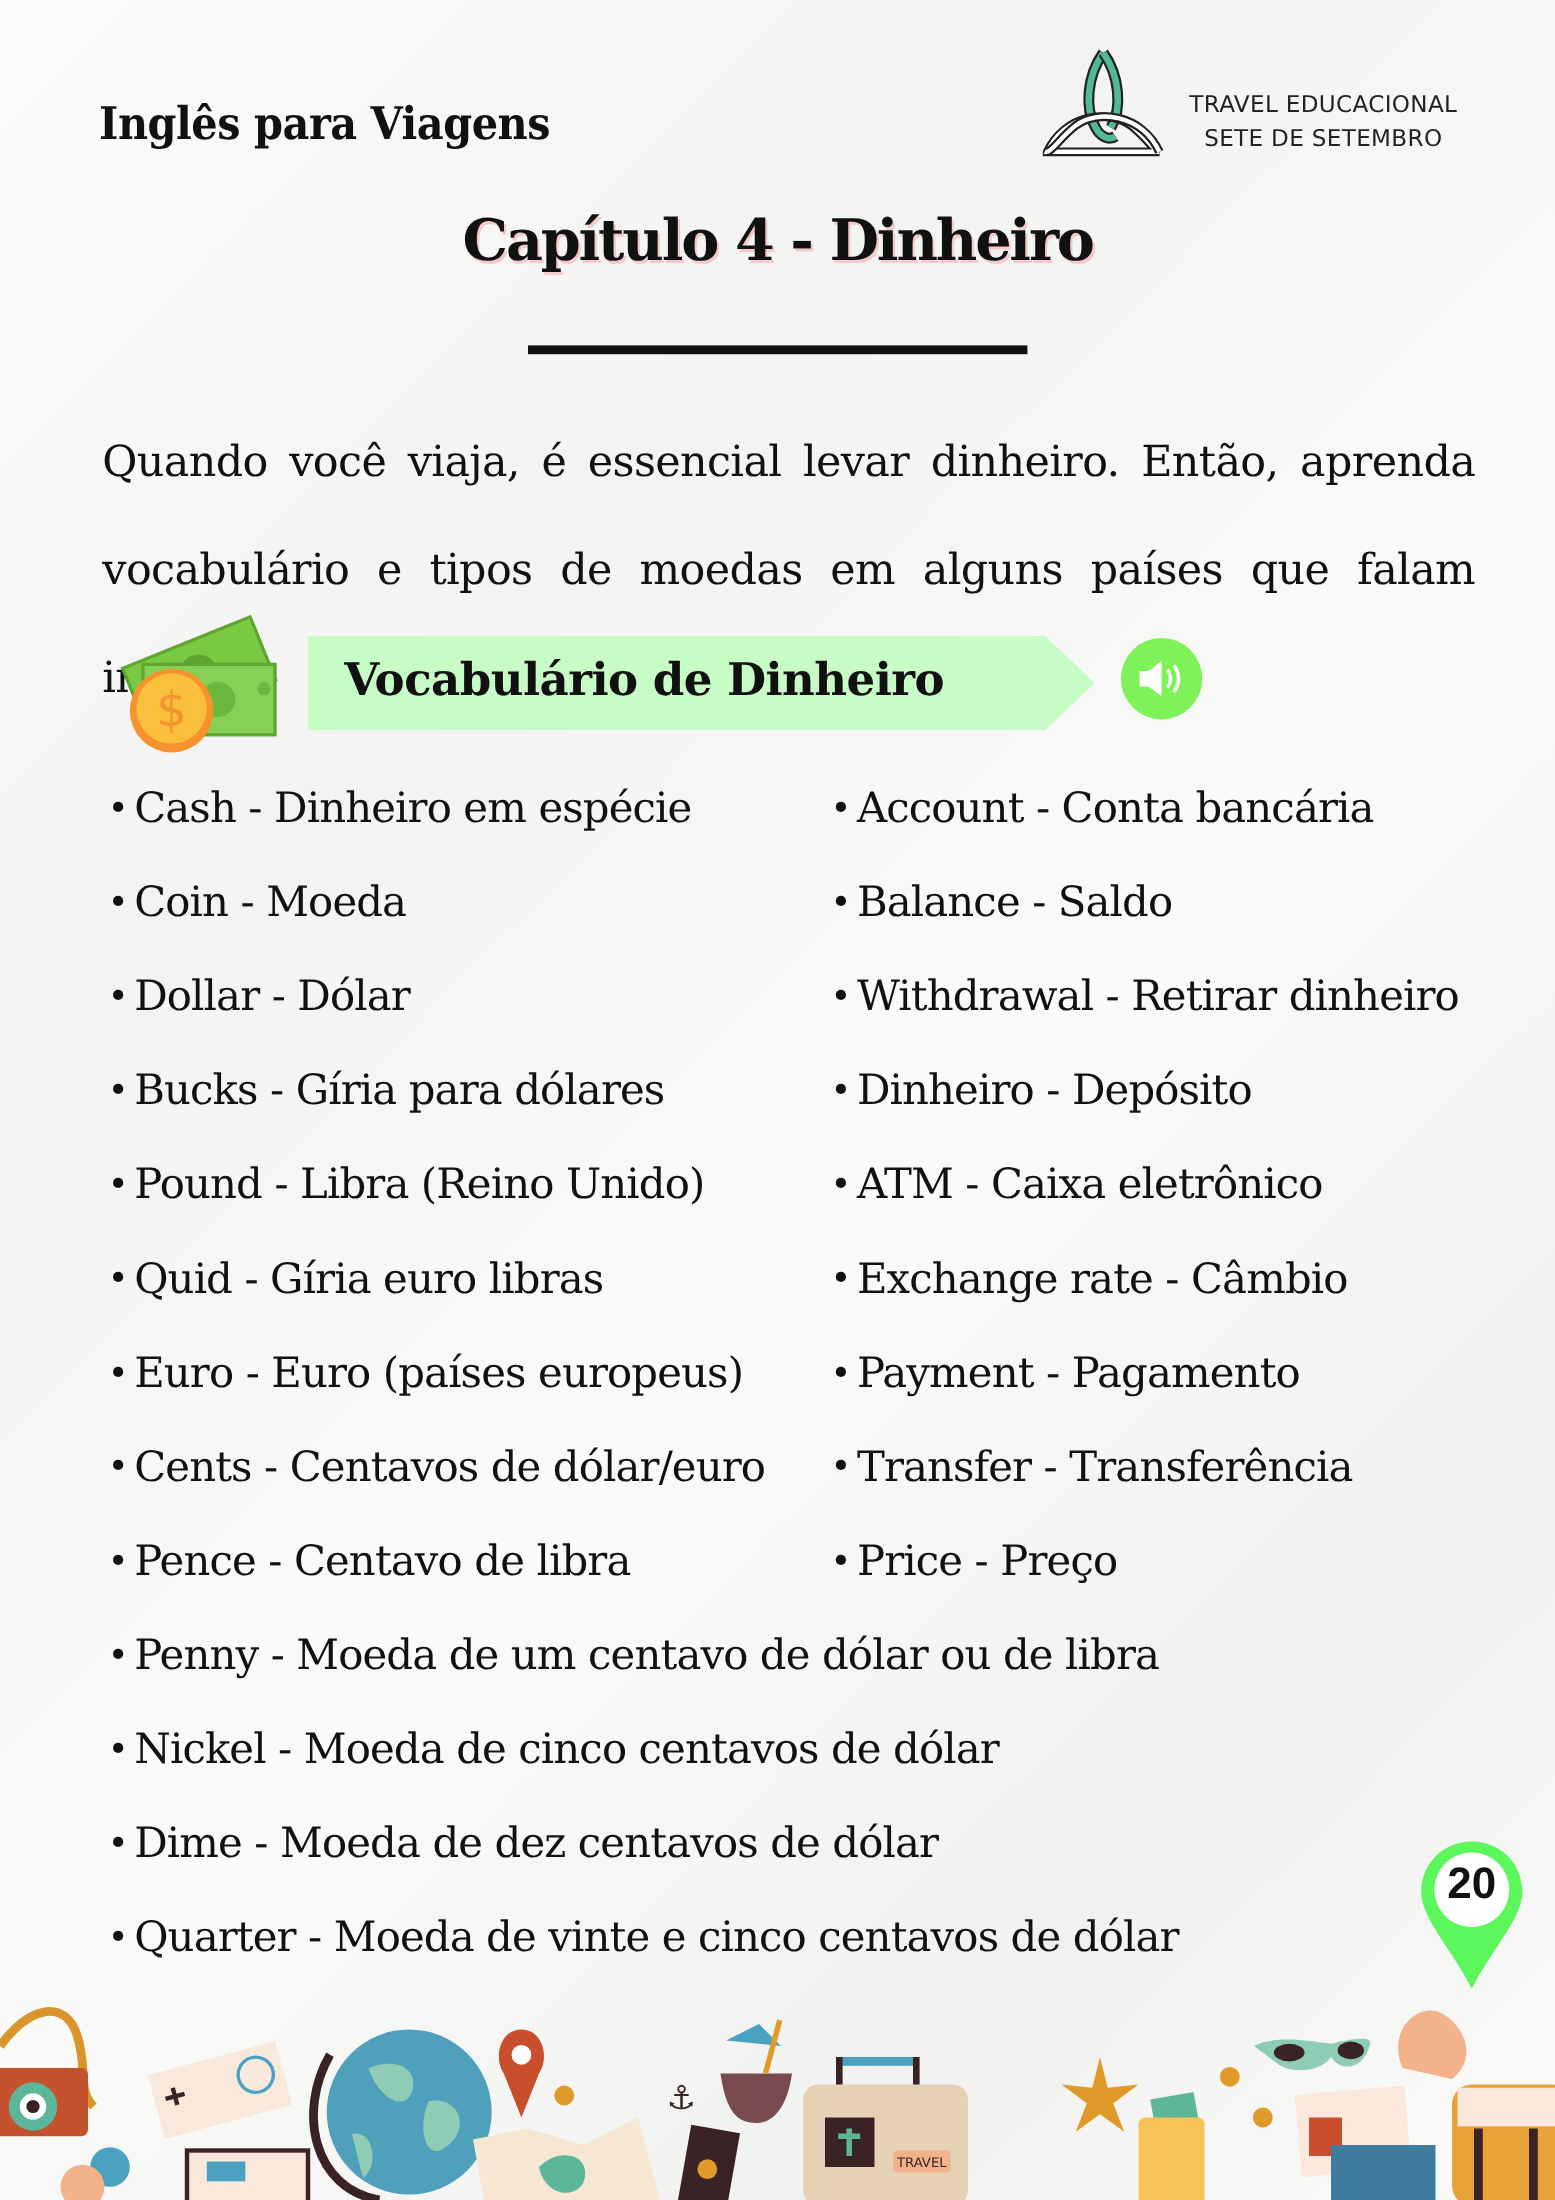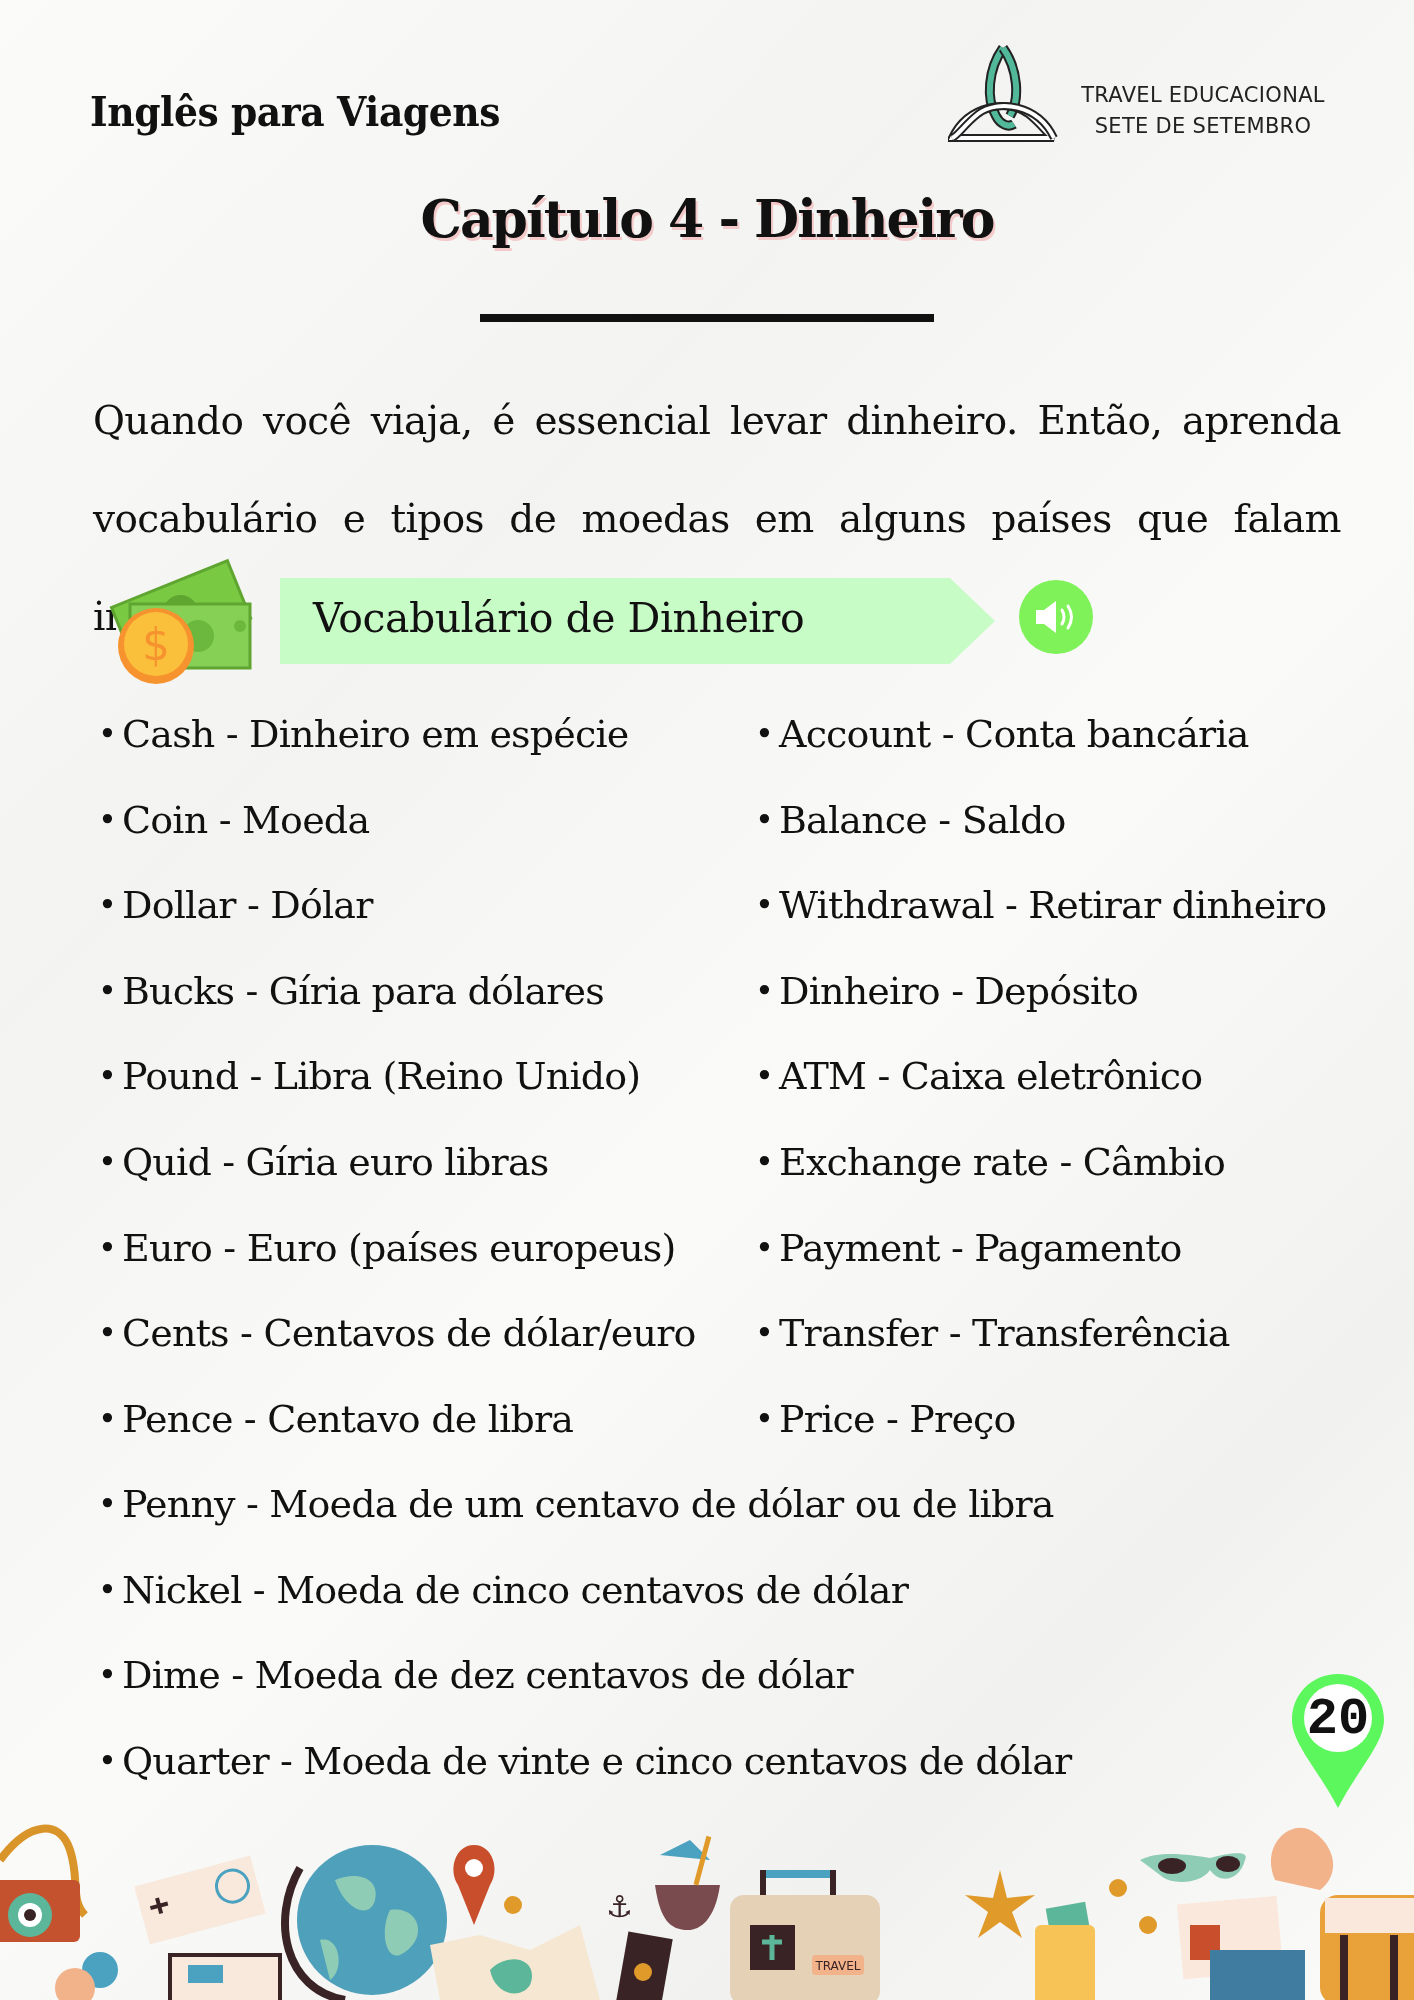--- a/index.html
+++ b/index.html
@@ -31,37 +31,37 @@
       left: 93px; top: 372px; width: 1248px; font-size: 39px; line-height: 98px;
       text-align: justify; font-family: "DejaVu Serif", serif; letter-spacing: -0.6px;
     }
     .money-icon { left: 108px; top: 556px; width: 150px; height: 130px; }
     .section-banner {
       left: 280px; top: 578px; width: 715px; height: 86px;
       background: #c8fcc6;
       clip-path: polygon(0 0, 670px 0, 715px 50%, 670px 100%, 0 100%);
     }
     .section-title {
-      left: 313px; top: 594px; font-size: 41px; font-weight: normal; font-family: "DejaVu Serif", serif;
+      left: 313px; top: 594px; font-size: 41px; font-weight: bold; font-family: "DejaVu Serif", serif;
       letter-spacing: -0.5px;
     }
     .audio-btn {
       left: 1019px; top: 580px; width: 74px; height: 74px; border-radius: 50%;
       background: #7ff25a; display: flex; align-items: center; justify-content: center; cursor: pointer;
     }
     .vocab-item {
       position: absolute; font-size: 38px; font-family: "DejaVu Serif", serif; letter-spacing: -0.8px;
       white-space: nowrap; height: 50px; line-height: 50px;
     }
     .vocab-item .bullet { position: absolute; left: 0; top: 0; font-size: 32px; }
     .vocab-item .txt { position: absolute; left: 24px; top: 0; }
     .pin { left: 1290px; top: 1672px; width: 96px; height: 138px; }
     .pin-num {
-      left: 1290px; top: 1690px; width: 96px; text-align: center; font-size: 52px;
-      font-weight: bold; font-family: Liberation Mono, monospace;
+      left: 1290px; top: 1690px; width: 96px; text-align: center; font-size: 40px;
+      font-weight: bold; font-family: Liberation Sans, sans-serif;
     }
     .footer-art { left: 0; top: 1810px; width: 1414px; height: 190px; }
   </style>
 </head>
 <body>
 
 <div class="abs course-title">Inglês para Viagens</div>
 
 <svg class="abs logo" viewBox="0 0 110 100">
   <path d="M55 4 C40 25 38 55 48 72 C52 80 60 84 66 80" fill="none" stroke="#222" stroke-width="10"></path>

